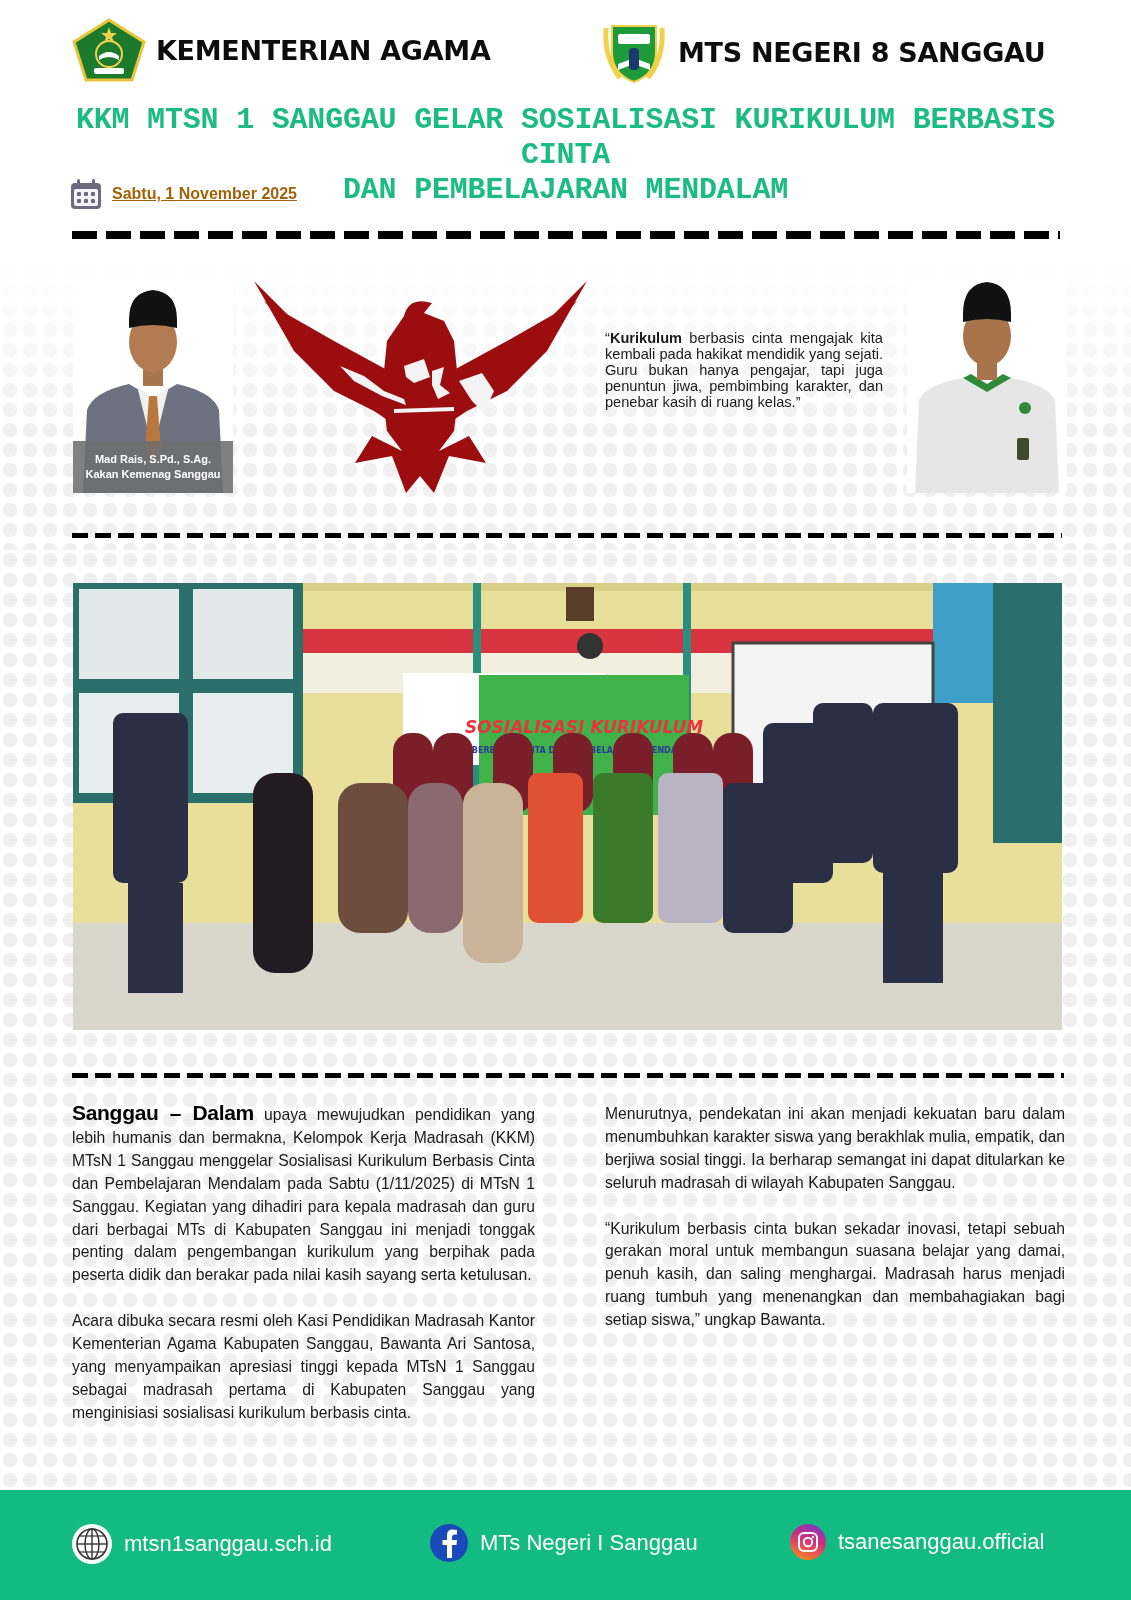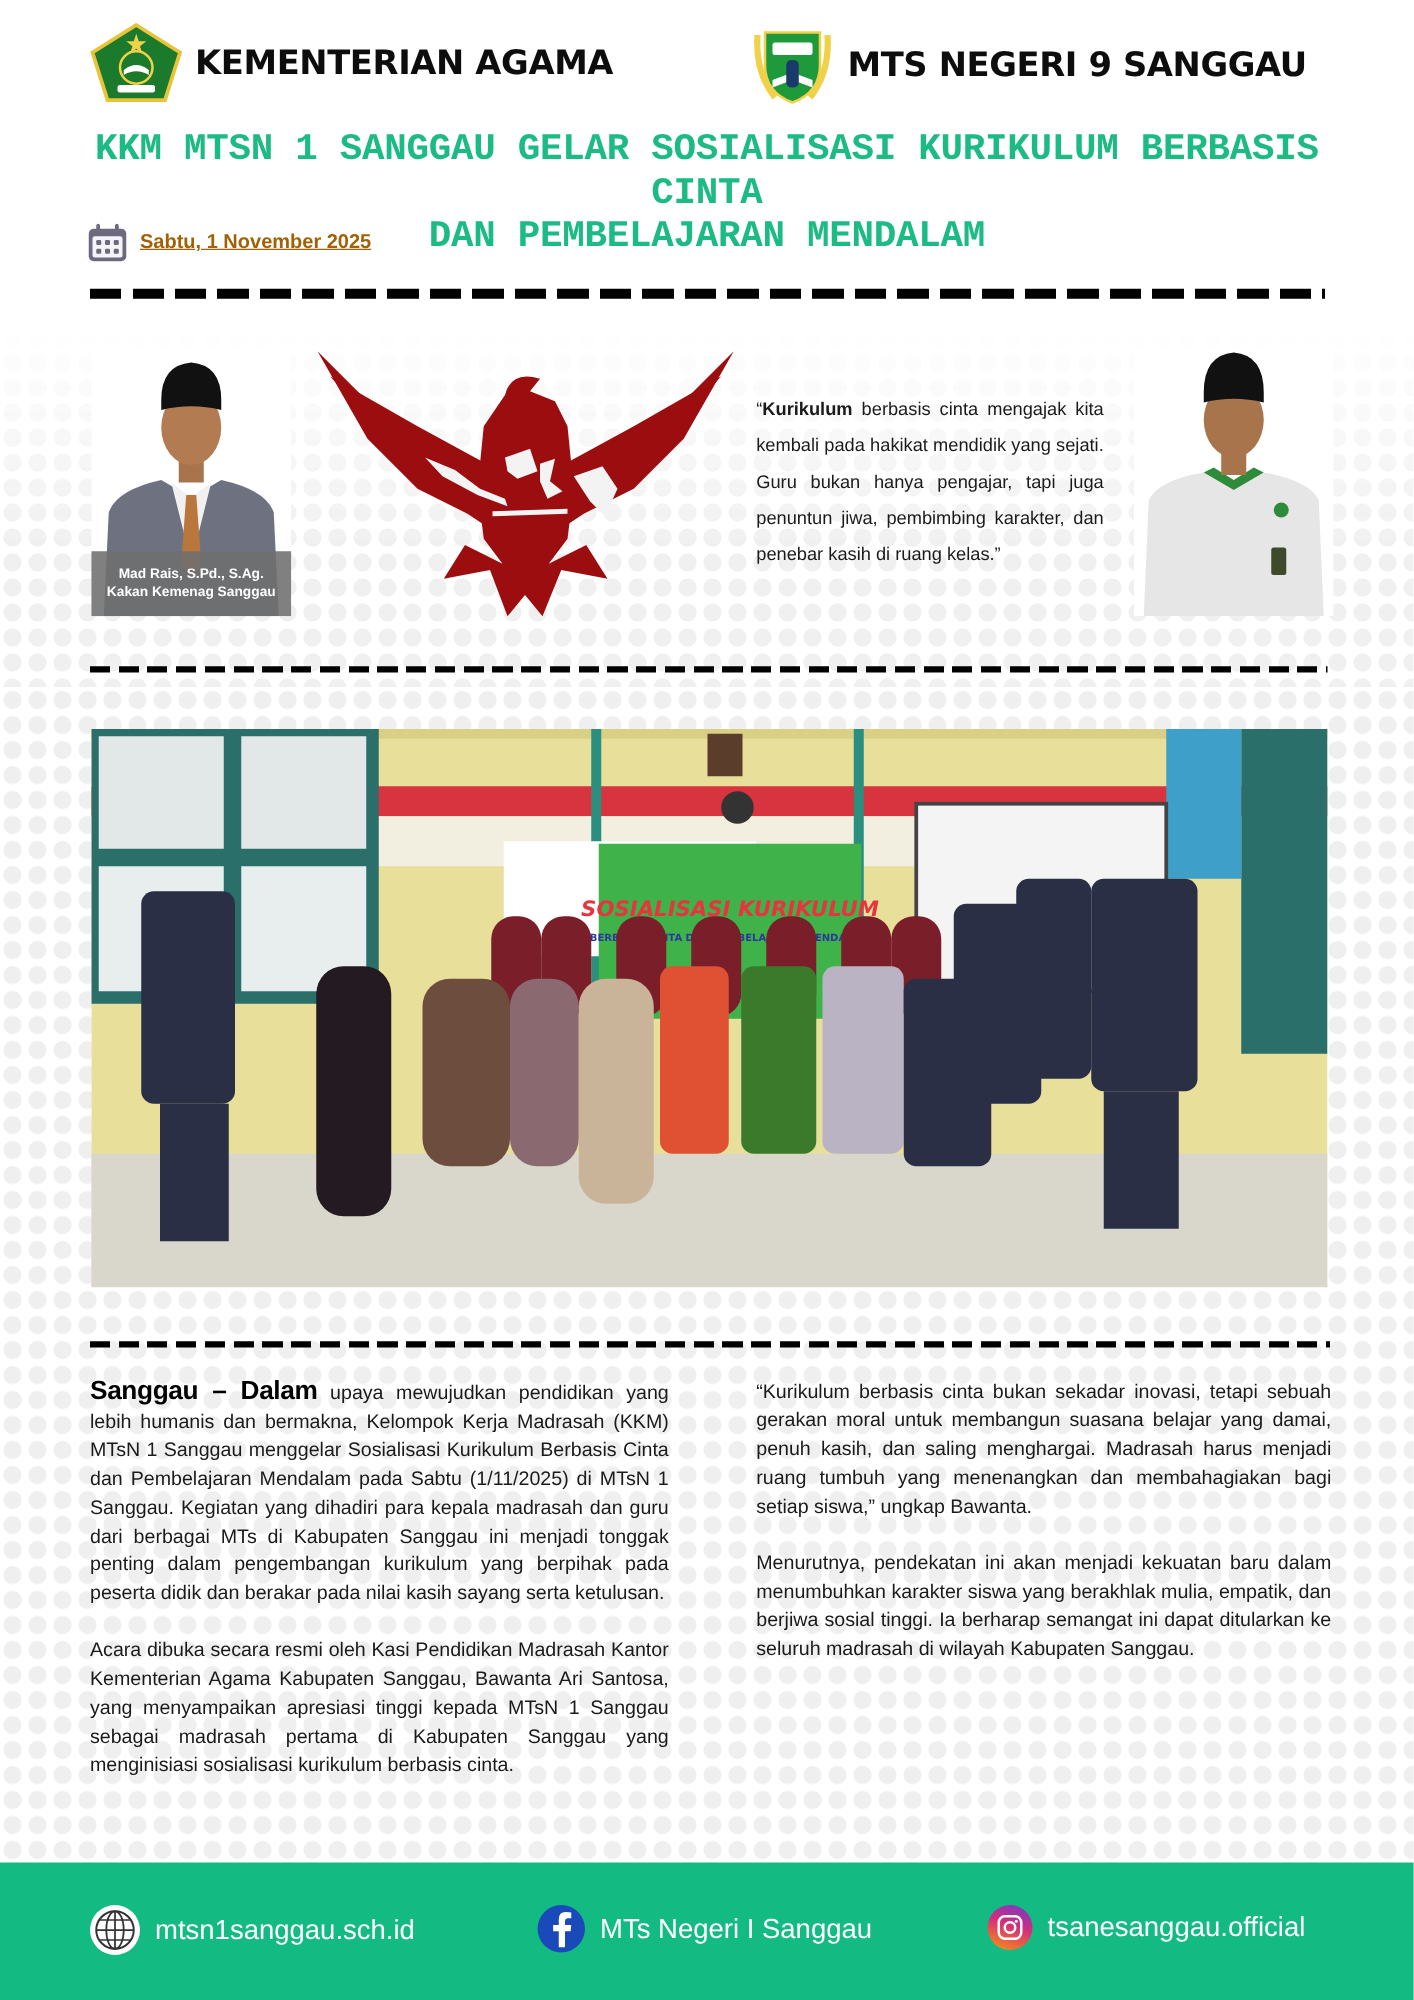--- a/index.html
+++ b/index.html
@@ -50,22 +50,22 @@
   .portrait.p2 { left: 907px; top: 280px; width: 160px; height: 213px; }
   .caption {
     position: absolute; left: 0; right: 0; bottom: 0; height: 52px;
     background: rgba(110,110,110,.88);
     color: #fff; font-weight: bold; font-size: 11px; line-height: 15px;
     display: flex; flex-direction: column; justify-content: center; align-items: center; text-align: center;
   }
   .garuda { position: absolute; left: 254px; top: 281px; width: 333px; height: 213px; }
 
   .quote {
-    position: absolute; left: 605px; top: 314px; width: 278px;
-    font-size: 14.6px; line-height: 29px; text-align: justify; color: #1a1a1a;
+    position: absolute; left: 605px; top: 330px; width: 278px;
+    font-size: 14.6px; line-height: 16px; text-align: justify; color: #1a1a1a;
   }
   .quote b { font-weight: bold; }
 
   
   .photo { position: absolute; left: 73px; top: 583px; width: 1058px; height: 447px; overflow: hidden; }
 
   
   .col { position: absolute; font-size: 15.7px; line-height: 22.9px; text-align: justify; color: #1a1a1a; }
   .col.left { left: 72px; top: 1102px; width: 463px; }
   .col.right { left: 605px; top: 1103px; width: 460px; }
@@ -96,21 +96,21 @@
   <span class="name">KEMENTERIAN AGAMA</span>
 </div>
 <div class="brand right">
   <svg class="logo-mts" viewBox="0 0 68 68">
     <path d="M6 10 Q4 40 20 60 M62 10 Q64 40 48 60" stroke="#f2d14a" stroke-width="5" fill="none"></path>
     <path d="M12 8 L56 8 L56 34 Q56 56 34 64 Q12 56 12 34Z" fill="#1f9a3b" stroke="#f2d14a" stroke-width="2"></path>
     <rect x="18" y="16" width="32" height="10" rx="2" fill="#fff"></rect>
     <path d="M18 46 L34 40 L50 46 L50 52 L34 46 L18 52Z" fill="#fff"></path>
     <rect x="29" y="30" width="10" height="22" rx="4" fill="#1a3a6c"></rect>
   </svg>
-  <span class="name">MTS NEGERI 9 SANGGAU</span>
+  <span class="name">MTS NEGERI 8 SANGGAU</span>
 </div>
 
 <div class="headline">
   <div>KKM MTSN 1 SANGGAU GELAR SOSIALISASI KURIKULUM BERBASIS CINTA</div>
   <div>DAN PEMBELAJARAN MENDALAM</div>
 </div>
 
 <div class="date-row">
   <svg width="32" height="32" viewBox="0 0 32 32">
     <rect x="1" y="5" width="30" height="26" rx="4" fill="#6d6a80"></rect>
@@ -236,22 +236,22 @@
   </svg>
 </div>
 
 <div class="dash d3"></div>
 
 <div class="col left">
   <p><span class="lead">Sanggau – Dalam</span><span> upaya mewujudkan pendidikan yang lebih humanis dan bermakna, Kelompok Kerja Madrasah (KKM) MTsN 1 Sanggau menggelar Sosialisasi Kurikulum Berbasis Cinta dan Pembelajaran Mendalam pada Sabtu (1/11/2025) di MTsN 1 Sanggau. Kegiatan yang dihadiri para kepala madrasah dan guru dari berbagai MTs di Kabupaten Sanggau ini menjadi tonggak penting dalam pengembangan kurikulum yang berpihak pada peserta didik dan berakar pada nilai kasih sayang serta ketulusan.</span></p>
   <p>Acara dibuka secara resmi oleh Kasi Pendidikan Madrasah Kantor Kementerian Agama Kabupaten Sanggau, Bawanta Ari Santosa, yang menyampaikan apresiasi tinggi kepada MTsN 1 Sanggau sebagai madrasah pertama di Kabupaten Sanggau yang menginisiasi sosialisasi kurikulum berbasis cinta.</p>
 </div>
 <div class="col right">
+  <p>Menurutnya, pendekatan ini akan menjadi kekuatan baru dalam menumbuhkan karakter siswa yang berakhlak mulia, empatik, dan berjiwa sosial tinggi. Ia berharap semangat ini dapat ditularkan ke seluruh madrasah di wilayah Kabupaten Sanggau.</p>
   <p>“Kurikulum berbasis cinta bukan sekadar inovasi, tetapi sebuah gerakan moral untuk membangun suasana belajar yang damai, penuh kasih, dan saling menghargai. Madrasah harus menjadi ruang tumbuh yang menenangkan dan membahagiakan bagi setiap siswa,” ungkap Bawanta.</p>
-  <p>Menurutnya, pendekatan ini akan menjadi kekuatan baru dalam menumbuhkan karakter siswa yang berakhlak mulia, empatik, dan berjiwa sosial tinggi. Ia berharap semangat ini dapat ditularkan ke seluruh madrasah di wilayah Kabupaten Sanggau.</p>
 </div>
 
 <div class="footer"></div>
 
 <div class="social s1">
   <span class="icon-circle" style="background:#fff;">
     <svg width="34" height="34" viewBox="0 0 34 34">
       <circle cx="17" cy="17" r="15" fill="none" stroke="#333" stroke-width="1.6"></circle>
       <ellipse cx="17" cy="17" rx="7" ry="15" fill="none" stroke="#333" stroke-width="1.4"></ellipse>
       <line x1="17" y1="2" x2="17" y2="32" stroke="#333" stroke-width="1.4"></line>

